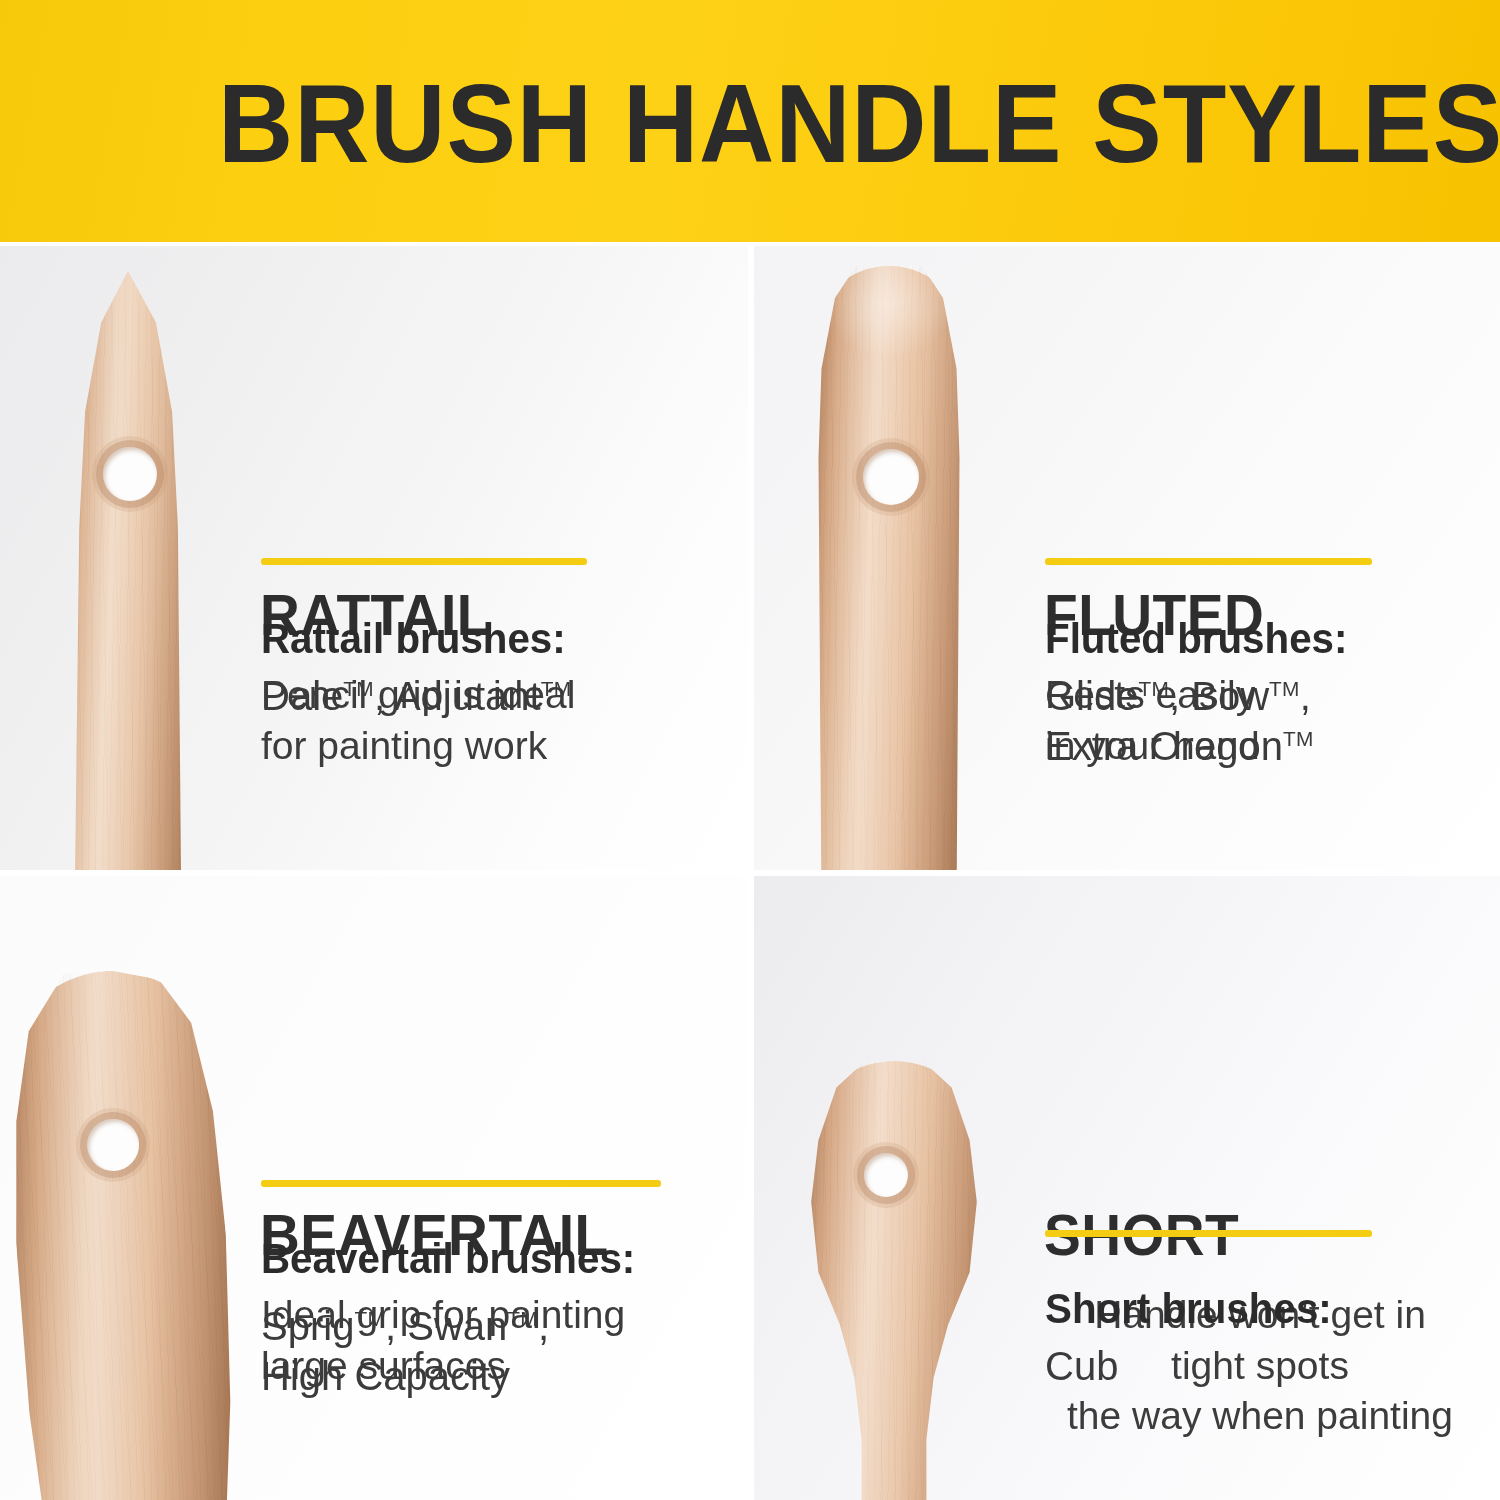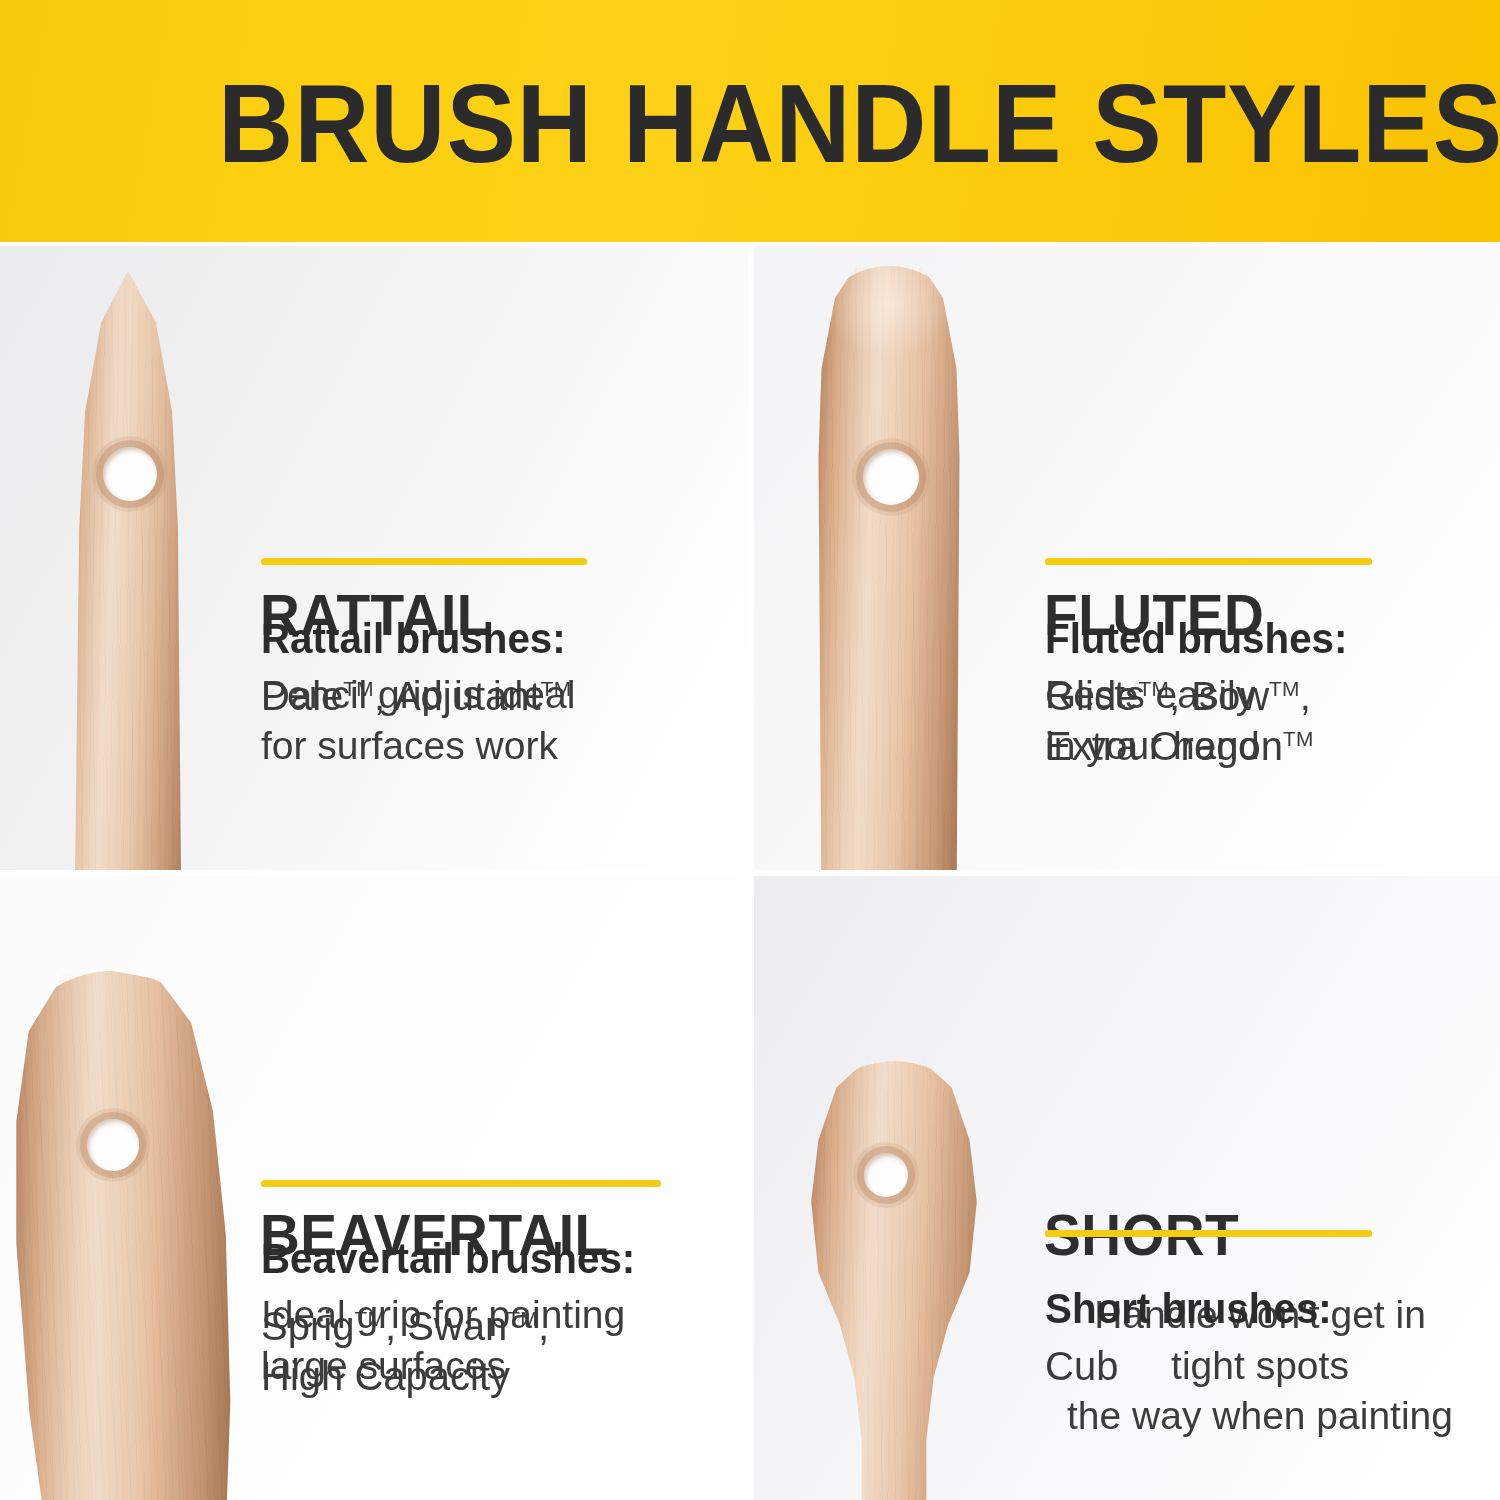--- a/index.html
+++ b/index.html
@@ -138,21 +138,21 @@
           <div class="shade" style="background:linear-gradient(92deg,rgba(110,70,42,0.26) 0%,rgba(110,70,42,0.04) 13%,rgba(255,255,255,0.34) 36%,rgba(255,255,255,0.10) 58%,rgba(120,78,48,0.10) 80%,rgba(108,66,38,0.28) 100%);"></div>
         </div>
         <div class="hole" style="left:45px;top:176px;width:54px;height:54px;"></div>
       </div>
 
       <div class="txt" style="left:260px;top:340px;">
         <div class="style-name">RATTAIL</div>
       </div>
       <div class="txt desc" style="left:261px;top:424px;width:420px;">
         <div>Pencil grip is ideal</div>
-        <div>for surfaces work</div>
+        <div>for painting work</div>
       </div>
       <div class="rule" style="position:absolute;left:261px;top:312px;width:326px;"></div>
 
       <div class="txt brush-label" style="left:261px;top:370px;">Rattail brushes:</div>
       <div class="txt brush-list" style="left:261px;top:425px;width:430px;">
         <div>Dale<span class="tm">TM</span>, Adjutant<span class="tm">TM</span></div>
       </div>
     </div>
 
     <div class="quad q-tr">

